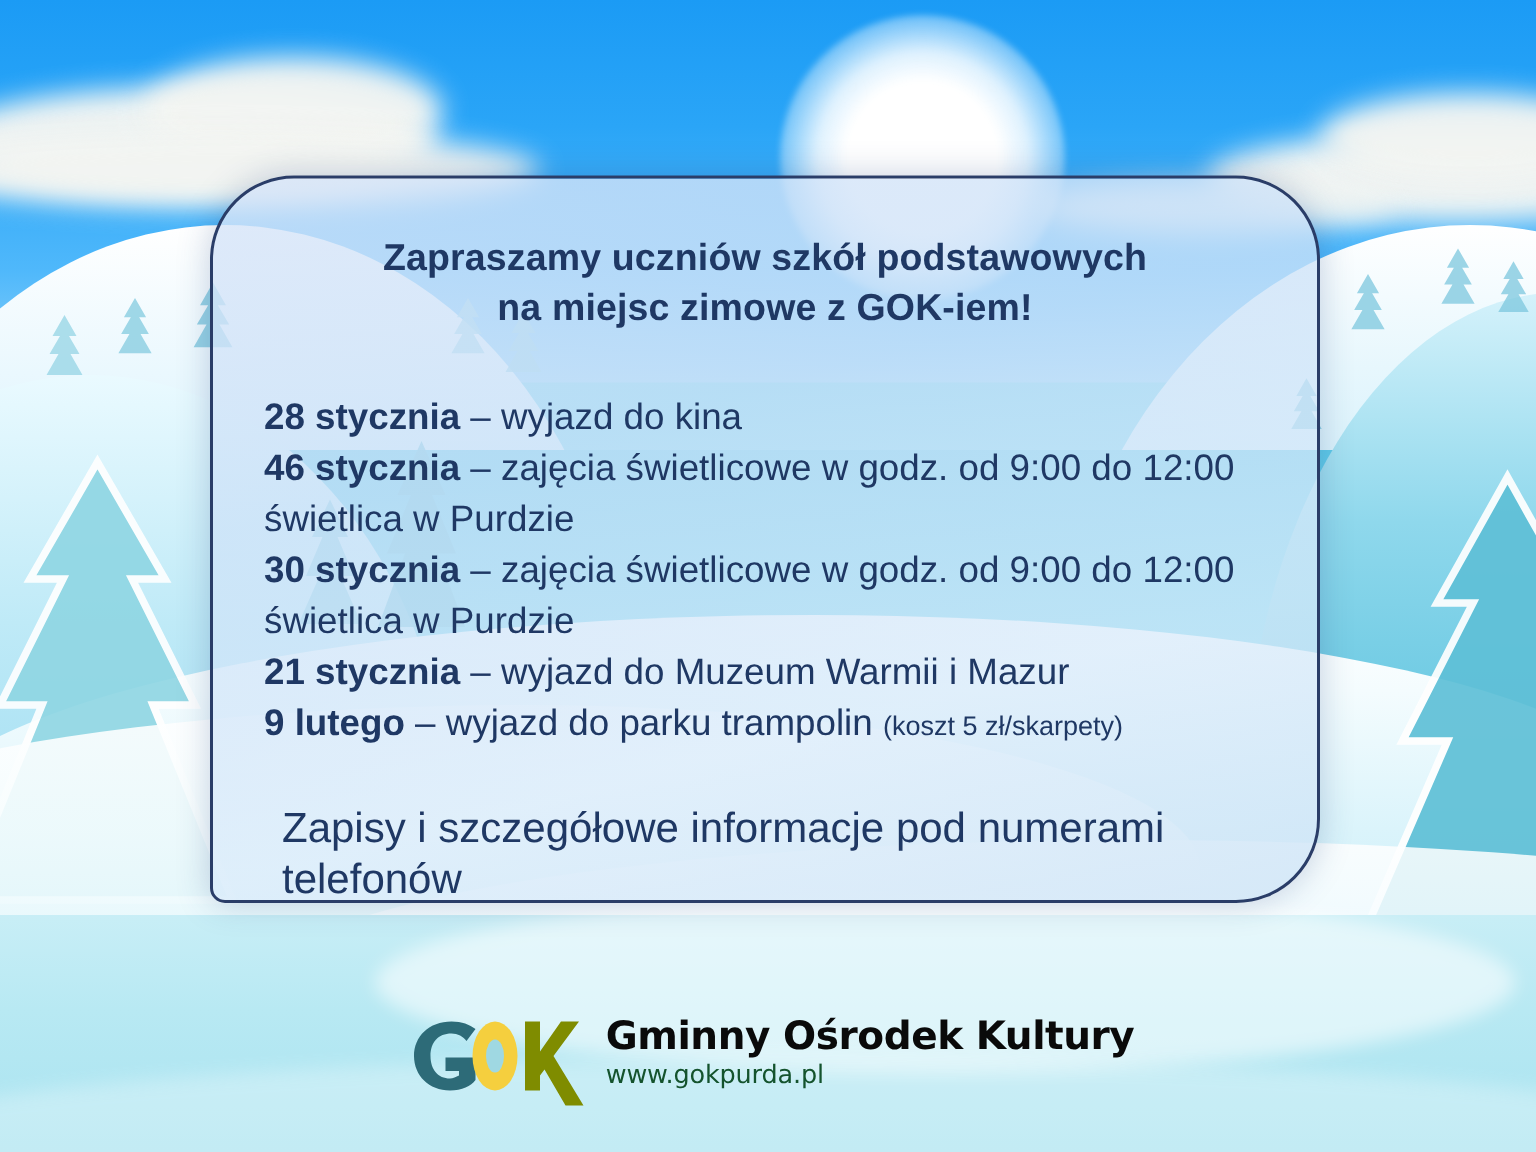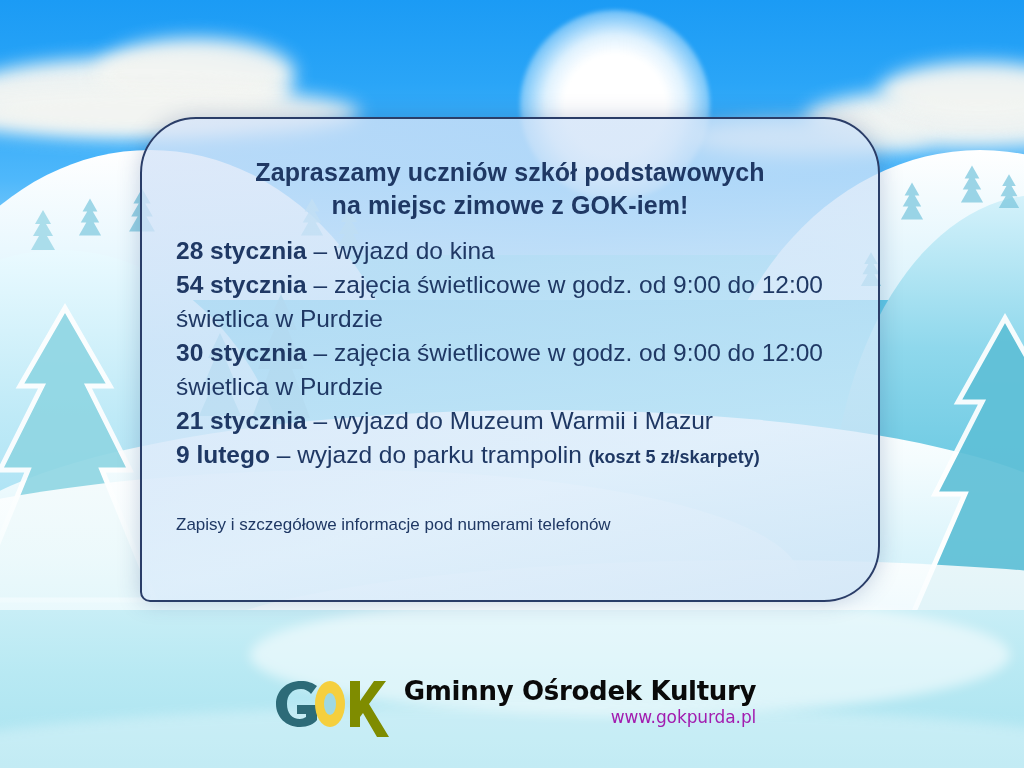--- a/index.html
+++ b/index.html
@@ -94,41 +94,41 @@
     box-shadow:0 0 22px rgba(40,70,130,.25);
     box-sizing:border-box;
     padding:37px 34px;
     overflow:hidden;
   }
   .panel-title{
     text-align:center;color:#1f3864;font-weight:bold;
     font-size:25px;line-height:33px;letter-spacing:.1px;
   }
   .panel-body{
-    margin-top:12px;color:#1f3864;font-size:24.5px;line-height:34px;
+    margin-top:40px;color:#1f3864;font-size:24.5px;line-height:34px;
   }
   .panel-body .ln{white-space:nowrap;}
   .panel-body b{font-weight:bold;}
-  .small{font-size:18px;font-weight:bold;}
-  .para{margin-top:34px;color:#1f3864;font-size:17px;line-height:34px;}
+  .small{font-size:18px;}
+  .para{margin-top:34px;color:#1f3864;font-size:28px;line-height:34px;margin-left:12px;}
   
   .logo-wrap{
     position:absolute;left:0;top:662px;width:1024px;height:80px;
     display:flex;align-items:center;justify-content:center;gap:14px;
   }
   .mark{position:relative;width:122px;height:62px;}
   .mark svg{display:block;}
   .logo-text{display:flex;flex-direction:column;justify-content:center;}
   .logo-name{
     font-family:"DejaVu Sans",sans-serif;
     font-weight:bold;font-size:26px;color:#0a0a0a;letter-spacing:-.3px;line-height:30px;
   }
   .logo-url{
     font-family:"DejaVu Sans",sans-serif;
-    font-size:17px;color:#a21caf;line-height:22px;letter-spacing:-.1px;text-align:right;
+    font-size:17px;color:#14532d;line-height:22px;letter-spacing:-.1px;
   }
 </style>
 </head>
 <body>
 
 <div id="poster">
 
   <div class="sky"></div>
   <div class="sun"></div>
 
@@ -202,21 +202,21 @@
     <div class="panel-title">
       <div>Zapraszamy uczniów szkół podstawowych</div>
       <div>na miejsc zimowe z GOK-iem!</div>
     </div>
 
     <div class="panel-body">
       <div class="ln">
         <b>28 stycznia</b><span> – </span><span>wyjazd do kina</span>
       </div>
       <div class="ln">
-        <b>54 stycznia</b><span> – </span><span>zajęcia świetlicowe w godz. od 9:00 do 12:00</span>
+        <b>46 stycznia</b><span> – </span><span>zajęcia świetlicowe w godz. od 9:00 do 12:00</span>
       </div>
       <div class="ln">
         <span>świetlica w Purdzie</span>
       </div>
       <div class="ln">
         <b>30 stycznia</b><span> – </span><span>zajęcia świetlicowe w godz. od 9:00 do 12:00</span>
       </div>
       <div class="ln">
         <span>świetlica w Purdzie</span>
       </div>

